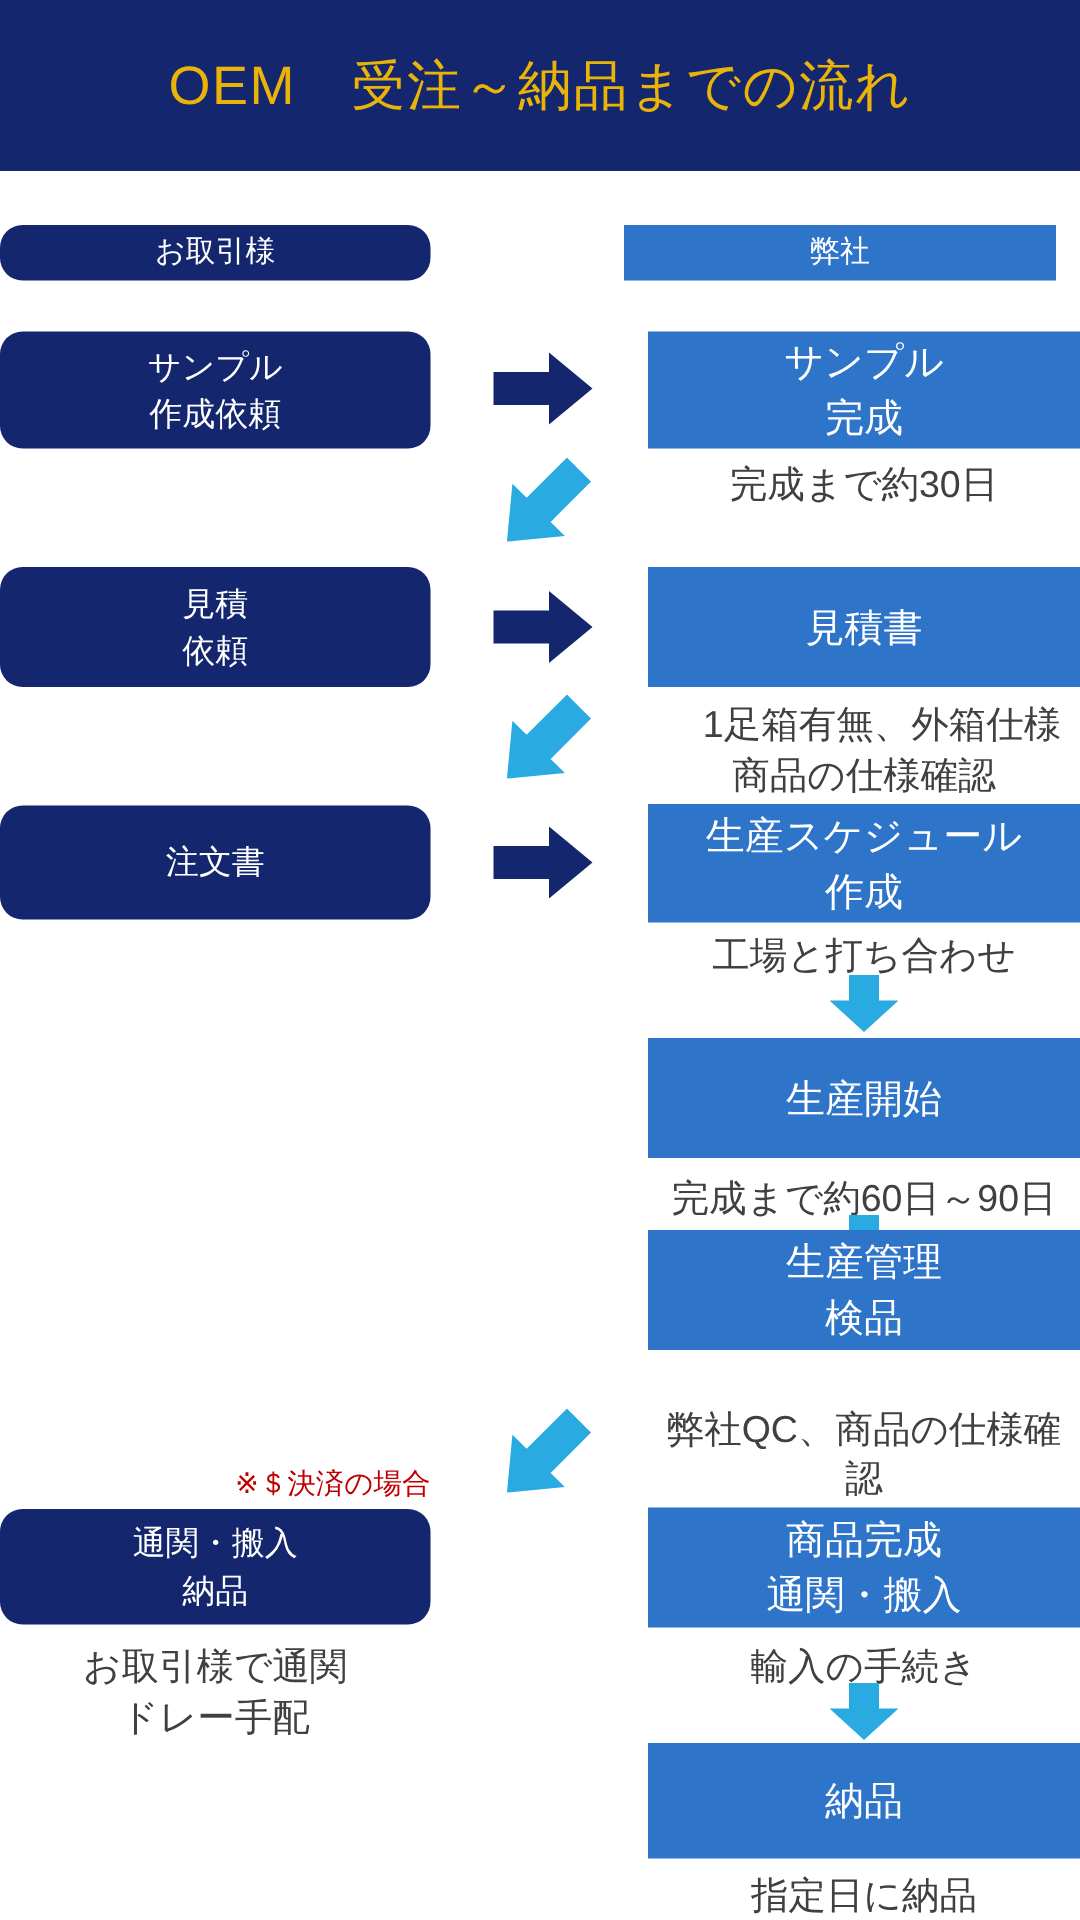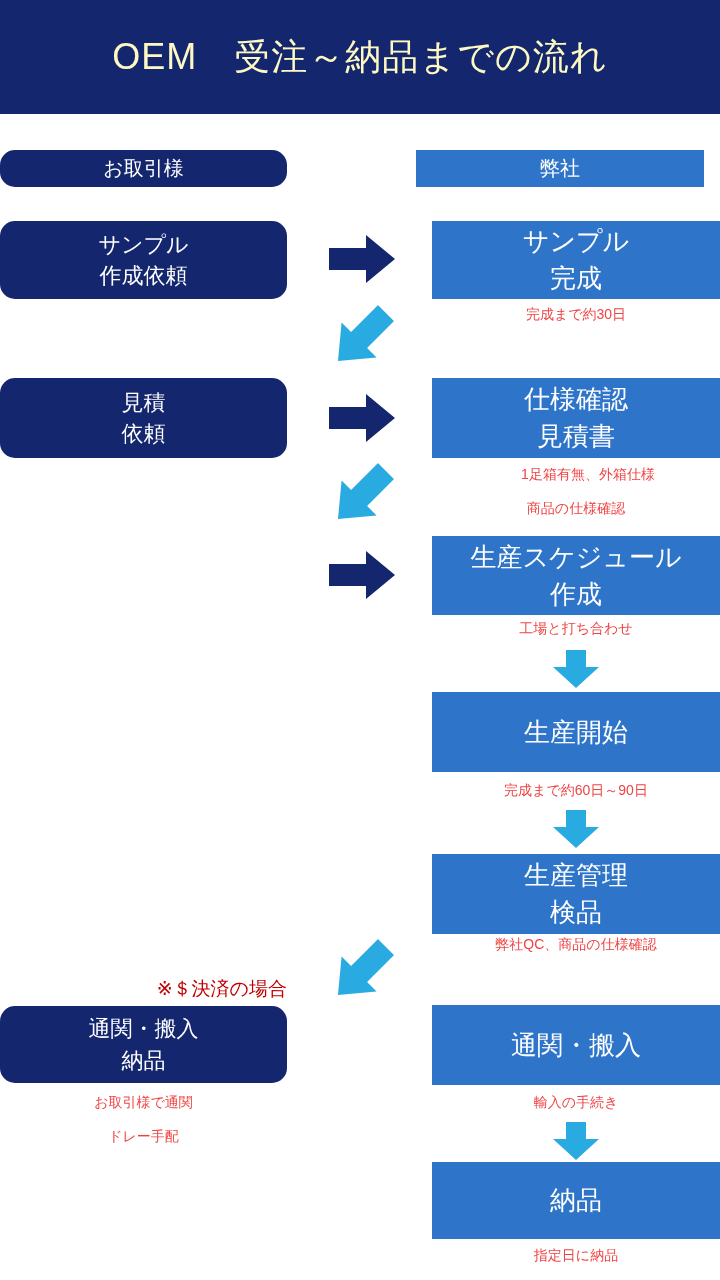--- a/index.html
+++ b/index.html
@@ -2,32 +2,32 @@
 <html style="--navy: #14276e; --blue: #2e75c9; --light-blue: #29abe2; --red: #c00000;"><head>
 <meta charset="utf-8">
 <style>
   * { margin:0; padding:0; box-sizing:border-box; }
   html,body { background:#ffffff; }
   body { font-family:"Liberation Sans","DejaVu Sans",sans-serif; }
   .page { position:relative; width:720px; height:1280px; background:#fff; overflow:hidden; margin:0 auto; }
 
   .header { position:absolute; top:0; left:0; width:720px; height:114px;
             background:var(--navy,#14276e); display:flex; align-items:center; justify-content:center; }
-  .title { color:#fef9c3; font-size:36px; letter-spacing:1px; font-weight:400; }
+  .title { color:#eab308; font-size:36px; letter-spacing:1px; font-weight:400; }
 
   .box { position:absolute; display:flex; flex-direction:column; align-items:center;
          justify-content:center; color:#fff; text-align:center; }
   .navy { background:var(--navy,#14276e);border-radius:15px; }
   .blue { background:var(--blue,#2e75c9); }
   .hdr-box { font-size:20px; }
   .box .line { line-height:1.42; }
   .left-box .line { font-size:22px; }
   .right-box .line { font-size:26px; }
 
-  .caption { position:absolute; text-align:center; color:#ef4444; font-size:14px; }
+  .caption { position:absolute; text-align:center; color:#404040; font-size:25px; }
   .red-note { position:absolute; text-align:right; color:var(--red,#c00000); font-size:19px; }
 
   .arrow { position:absolute; }
   .arrow svg { display:block; width:100%; height:100%; }
   .arrow-right { color:var(--navy,#14276e); }
   .arrow-diag { color:var(--light-blue,#29abe2); transform:rotate(135deg); }
   .arrow-down { color:var(--light-blue,#29abe2); }
 </style>
 </head>
 <body>
@@ -68,31 +68,33 @@
   <div class="box navy left-box" style="top:378px;left:0;width:287px;height:80px">
     <div class="line">見積</div>
     <div class="line">依頼</div>
   </div>
   <div class="arrow arrow-right" style="top:392px;left:328px;width:68px;height:52px">
     <svg viewBox="0 0 66 52">
         <polygon points="0,15 37,15 37,2 66,26 37,50 37,37 0,37" fill="currentColor"></polygon>
       </svg>
   </div>
   <div class="box blue right-box" style="top:378px;left:432px;width:288px;height:80px">
-    <div class="line">仕様確認</div>
     <div class="line">見積書</div>
   </div>
   <div class="caption" style="top:466px;left:444px;width:288px">1足箱有無、外箱仕様</div>
   <div class="caption" style="top:500px;left:432px;width:288px">商品の仕様確認</div>
   <div class="arrow arrow-diag" style="top:468px;left:328px;width:68px;height:54px">
     <svg viewBox="0 0 66 52">
         <polygon points="0,15 37,15 37,2 66,26 37,50 37,37 0,37" fill="currentColor"></polygon>
       </svg>
   </div>
 
+  <div class="box navy left-box" style="top:537px;left:0;width:287px;height:76px">
+    <div class="line">注文書</div>
+  </div>
   <div class="arrow arrow-right" style="top:549px;left:328px;width:68px;height:52px">
     <svg viewBox="0 0 66 52">
         <polygon points="0,15 37,15 37,2 66,26 37,50 37,37 0,37" fill="currentColor"></polygon>
       </svg>
   </div>
   <div class="box blue right-box" style="top:536px;left:432px;width:288px;height:79px">
     <div class="line">生産スケジュール</div>
     <div class="line">作成</div>
   </div>
   <div class="caption" style="top:620px;left:432px;width:288px">工場と打ち合わせ</div>
@@ -105,40 +107,41 @@
   <div class="box blue right-box" style="top:692px;left:432px;width:288px;height:80px">
     <div class="line">生産開始</div>
   </div>
   <div class="caption" style="top:782px;left:432px;width:288px">完成まで約60日～90日</div>
   <div class="arrow arrow-down" style="top:810px;left:553px;width:46px;height:38px">
     <svg viewBox="0 0 46 38">
         <polygon points="13,0 33,0 33,17 46,17 23,38 0,17 13,17" fill="currentColor"></polygon>
       </svg>
   </div>
 
-  <div class="box blue right-box" style="top:854px;left:432px;width:288px;height:80px">
+  <div class="box blue right-box" style="top:820px;left:432px;width:288px;height:80px">
     <div class="line">生産管理</div>
     <div class="line">検品</div>
   </div>
   <div class="caption" style="top:936px;left:432px;width:288px">弊社QC、商品の仕様確認</div>
   <div class="arrow arrow-diag" style="top:944px;left:328px;width:68px;height:54px">
     <svg viewBox="0 0 66 52">
         <polygon points="0,15 37,15 37,2 66,26 37,50 37,37 0,37" fill="currentColor"></polygon>
       </svg>
   </div>
 
   <div class="red-note" style="top:976px;left:0;width:287px">※＄決済の場合</div>
   <div class="box navy left-box" style="top:1006px;left:0;width:287px;height:77px">
     <div class="line">通関・搬入</div>
     <div class="line">納品</div>
   </div>
   <div class="caption" style="top:1094px;left:0;width:287px">お取引様で通関</div>
   <div class="caption" style="top:1128px;left:0;width:287px">ドレー手配</div>
 
   <div class="box blue right-box" style="top:1005px;left:432px;width:288px;height:80px">
+    <div class="line">商品完成</div>
     <div class="line">通関・搬入</div>
   </div>
   <div class="caption" style="top:1094px;left:432px;width:288px">輸入の手続き</div>
   <div class="arrow arrow-down" style="top:1122px;left:553px;width:46px;height:38px">
     <svg viewBox="0 0 46 38">
         <polygon points="13,0 33,0 33,17 46,17 23,38 0,17 13,17" fill="currentColor"></polygon>
       </svg>
   </div>
 
   <div class="box blue right-box" style="top:1162px;left:432px;width:288px;height:77px">

